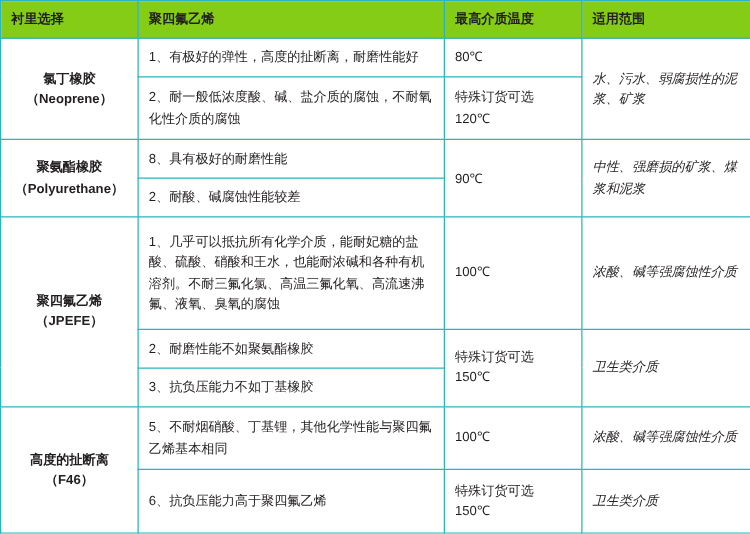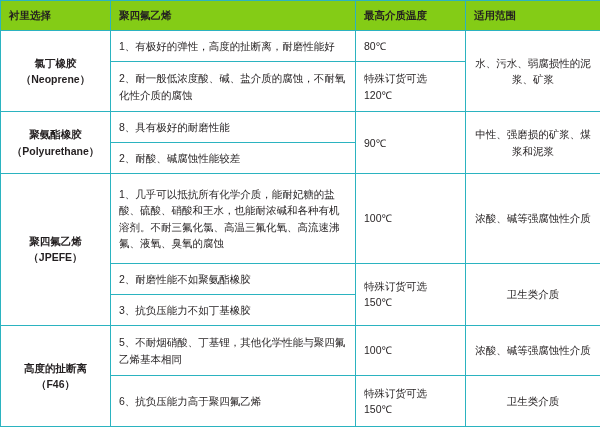--- a/index.html
+++ b/index.html
@@ -58,22 +58,23 @@
     text-align: left;
     line-height: 1.75;
   }
   .temp-cell {
     text-align: left;
     line-height: 1.7;
   }
   .temp-note { display: block; }
   .temp-val { display: block; }
   .scope-cell {
-    text-align: center;
+    text-align: left;
     line-height: 1.7;
+    font-style: italic;
   }
   .dashed-bottom {
     border-bottom: 1px dashed #2bb3c0;
     margin-left: 41px;
   }
   .no-top {
     border-top: none;
   }
 </style>
 </head>

